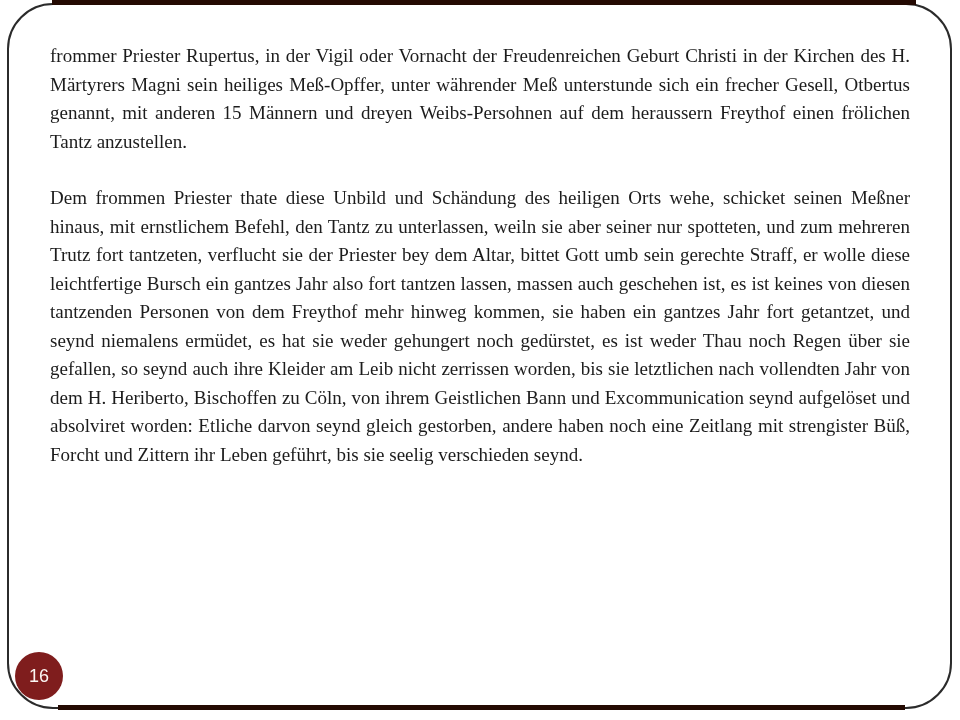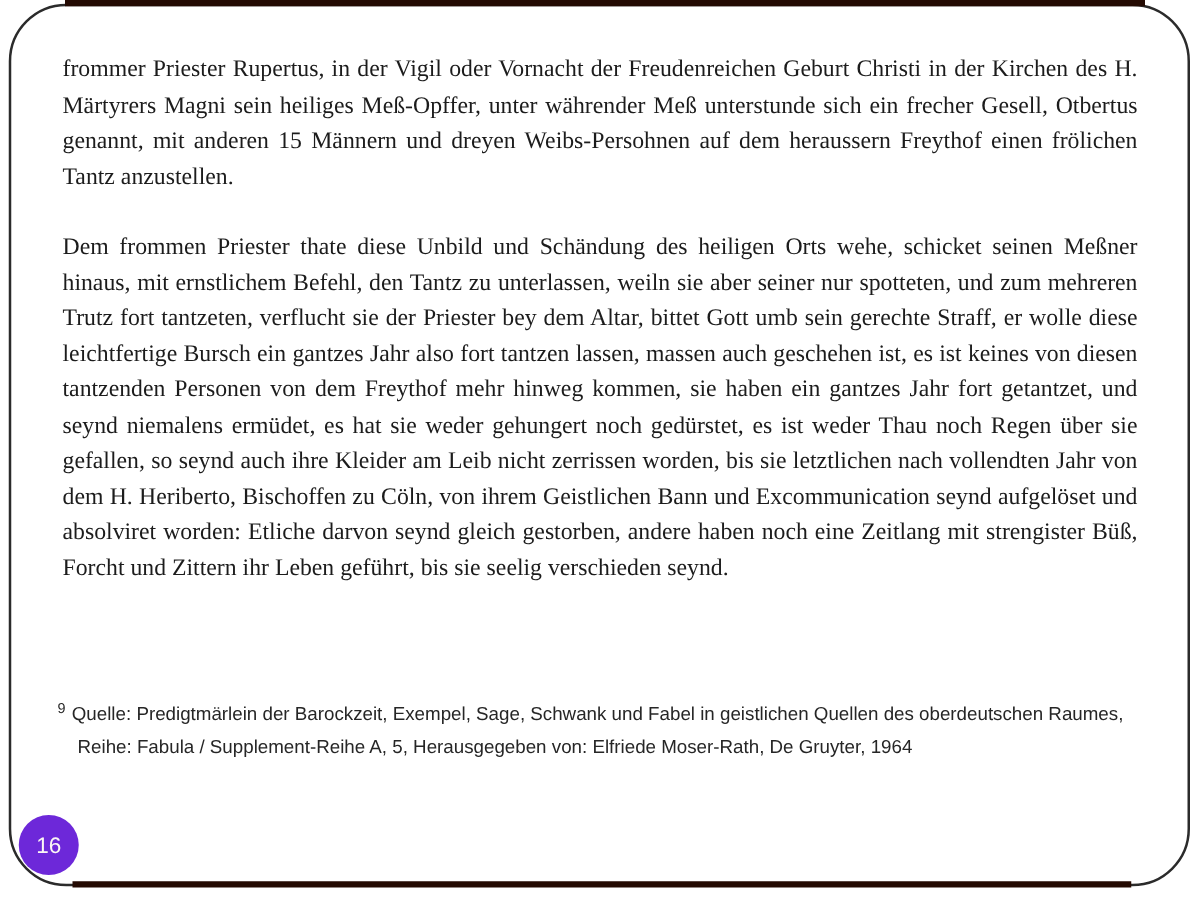--- a/index.html
+++ b/index.html
@@ -66,21 +66,21 @@
     font-size: 11.5px;
     margin-right: 5px;
   }
   .page-badge {
     position: absolute;
     left: 15px;
     top: 652px;
     width: 48px;
     height: 48px;
     border-radius: 50%;
-    background: #6d28d9;
+    background: #7f1d1d;
     color: #fbf7f4;
     font-size: 18px;
     display: flex;
     align-items: center;
     justify-content: center;
   }
 </style>
 </head>
 <body>
 
@@ -88,21 +88,18 @@
 
   <div class="frame"></div>
   <div class="bar bar-top"></div>
   <div class="bar bar-bottom"></div>
 
   <div class="content">
     <p class="body-paragraph">frommer Priester Rupertus, in der Vigil oder Vornacht der Freudenreichen Geburt Christi in der Kirchen des H. Märtyrers Magni sein heiliges Meß-Opffer, unter währender Meß unterstunde sich ein frecher Gesell, Otbertus genannt, mit anderen 15 Männern und dreyen Weibs-Persohnen auf dem heraussern Freythof einen frölichen Tantz anzustellen.</p>
     <p class="body-paragraph">Dem frommen Priester thate diese Unbild und Schändung des heiligen Orts wehe, schicket seinen Meßner hinaus, mit ernstlichem Befehl, den Tantz zu unterlassen, weiln sie aber seiner nur spotteten, und zum mehreren Trutz fort tantzeten, verflucht sie der Priester bey dem Altar, bittet Gott umb sein gerechte Straff, er wolle diese leichtfertige Bursch ein gantzes Jahr also fort tantzen lassen, massen auch geschehen ist, es ist keines von diesen tantzenden Personen von dem Freythof mehr hinweg kommen, sie haben ein gantzes Jahr fort getantzet, und seynd niemalens ermüdet, es hat sie weder gehungert noch gedürstet, es ist weder Thau noch Regen über sie gefallen, so seynd auch ihre Kleider am Leib nicht zerrissen worden, bis sie letztlichen nach vollendten Jahr von dem H. Heriberto, Bischoffen zu Cöln, von ihrem Geistlichen Bann und Excommunication seynd aufgelöset und absolviret worden: Etliche darvon seynd gleich gestorben, andere haben noch eine Zeitlang mit strengister Büß, Forcht und Zittern ihr Leben geführt, bis sie seelig verschieden seynd.</p>
   </div>
 
-  <div class="footnote">
-    <sup>9</sup><span>Quelle: Predigtmärlein der Barockzeit, Exempel, Sage, Schwank und Fabel in geistlichen Quellen des oberdeutschen Raumes, Reihe: Fabula / Supplement-Reihe A, 5, Herausgegeben von: Elfriede Moser-Rath, De Gruyter, 1964</span>
-  </div>
 
   <div class="page-badge">
     <span>16</span>
   </div>
 
 </div>
 
 </body></html>

